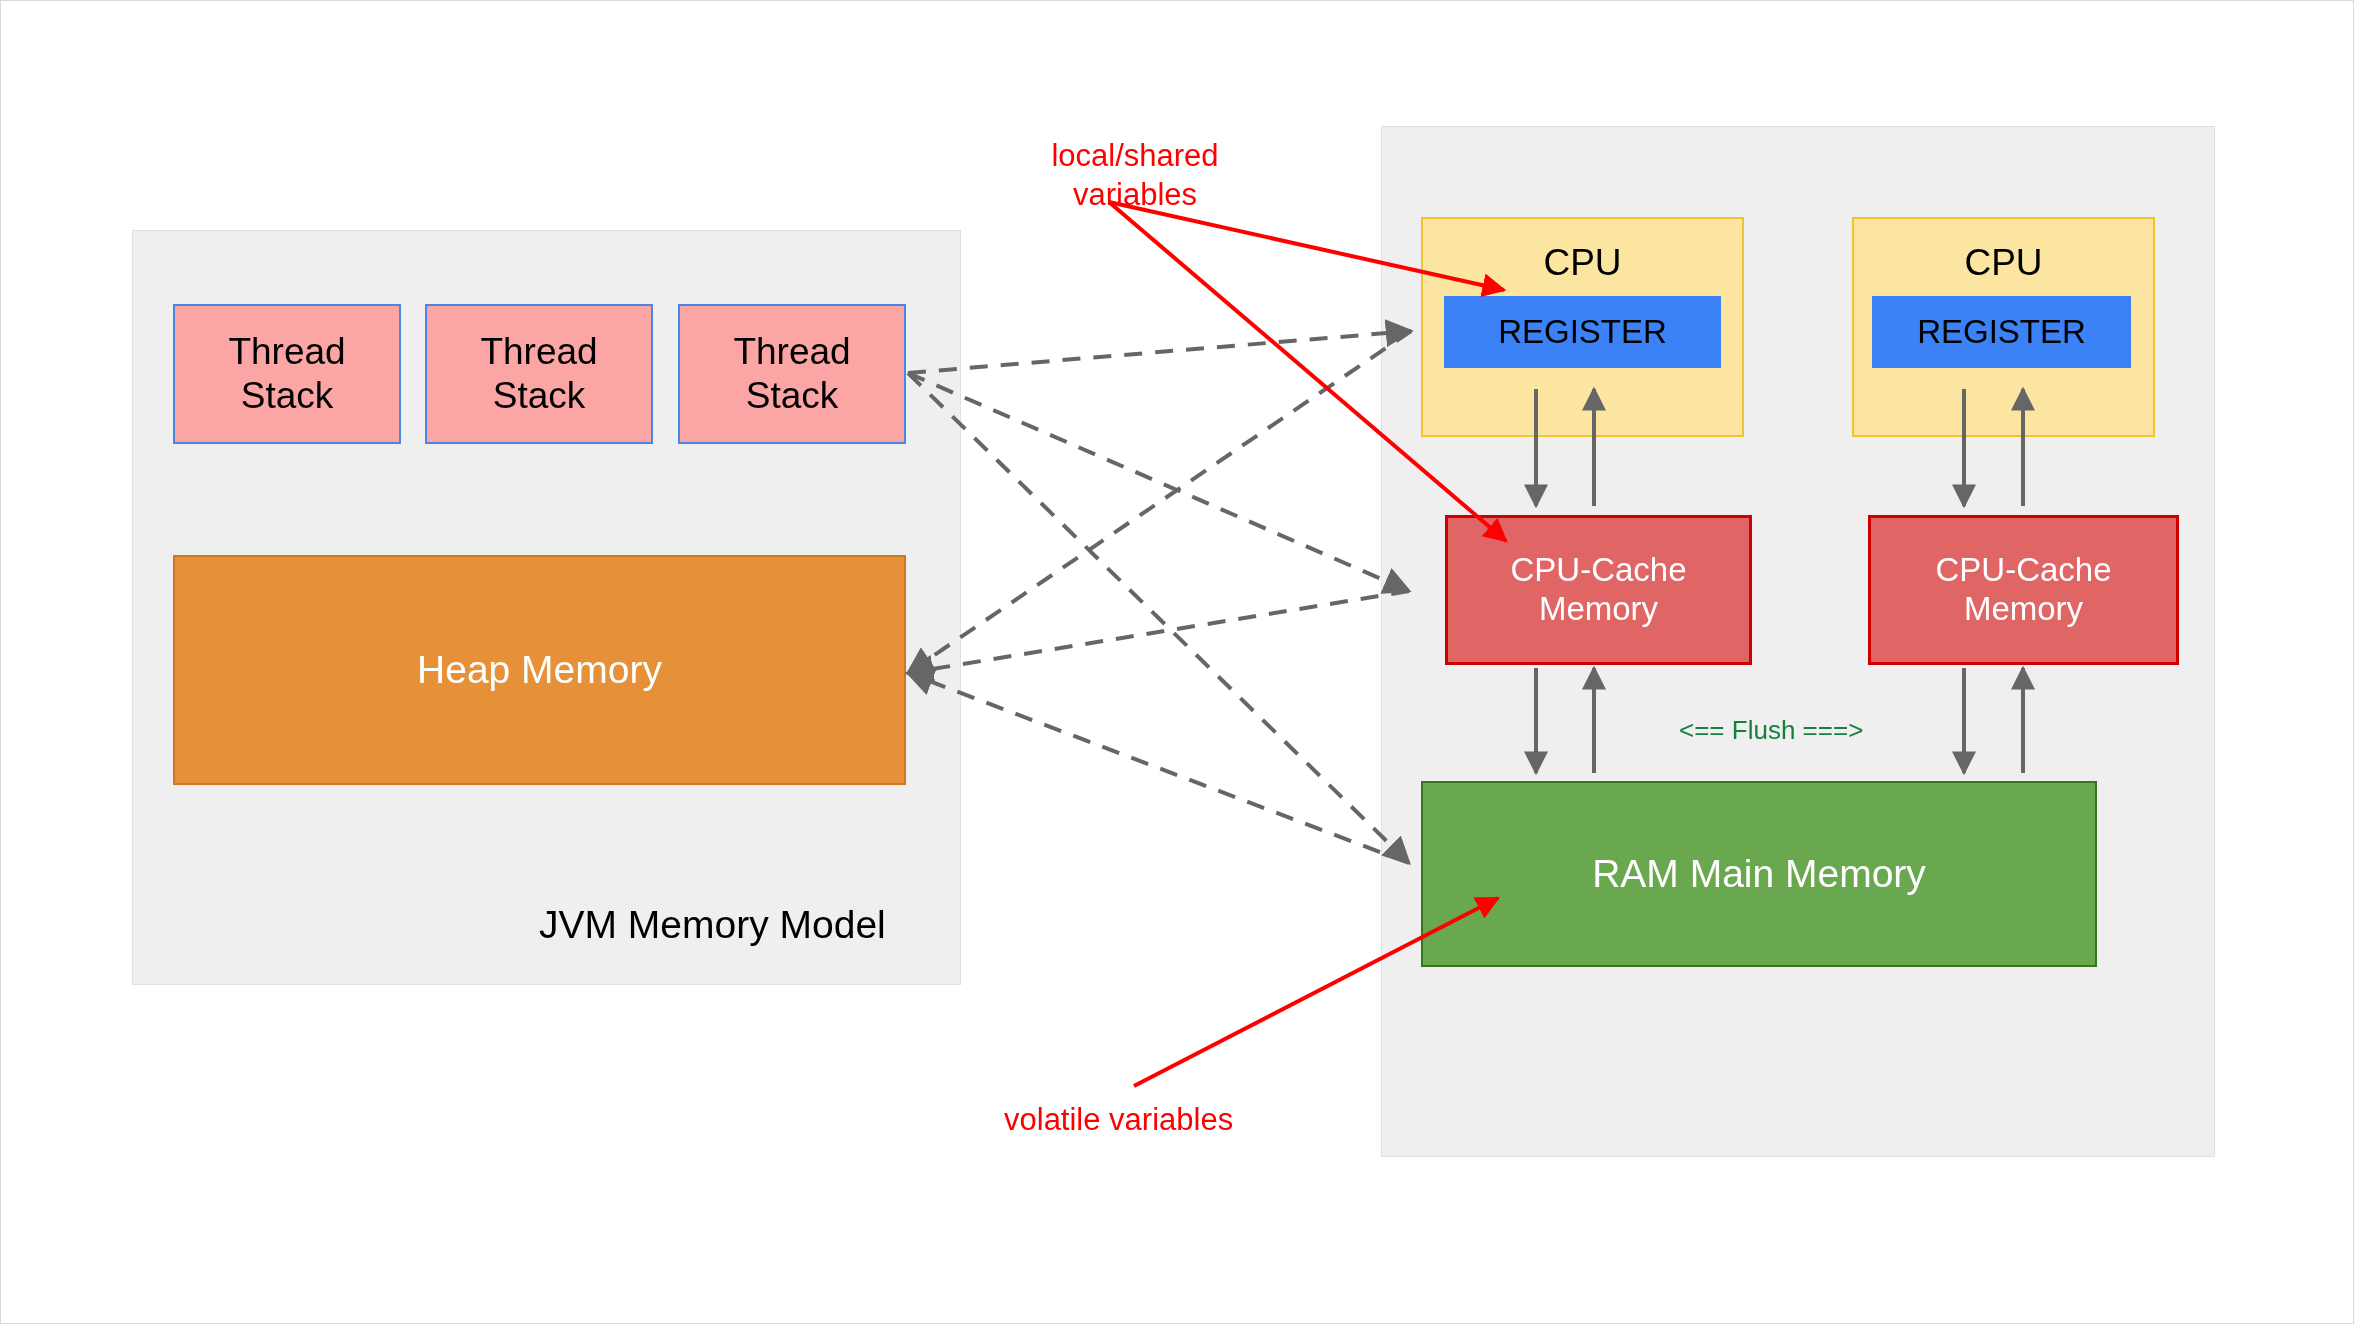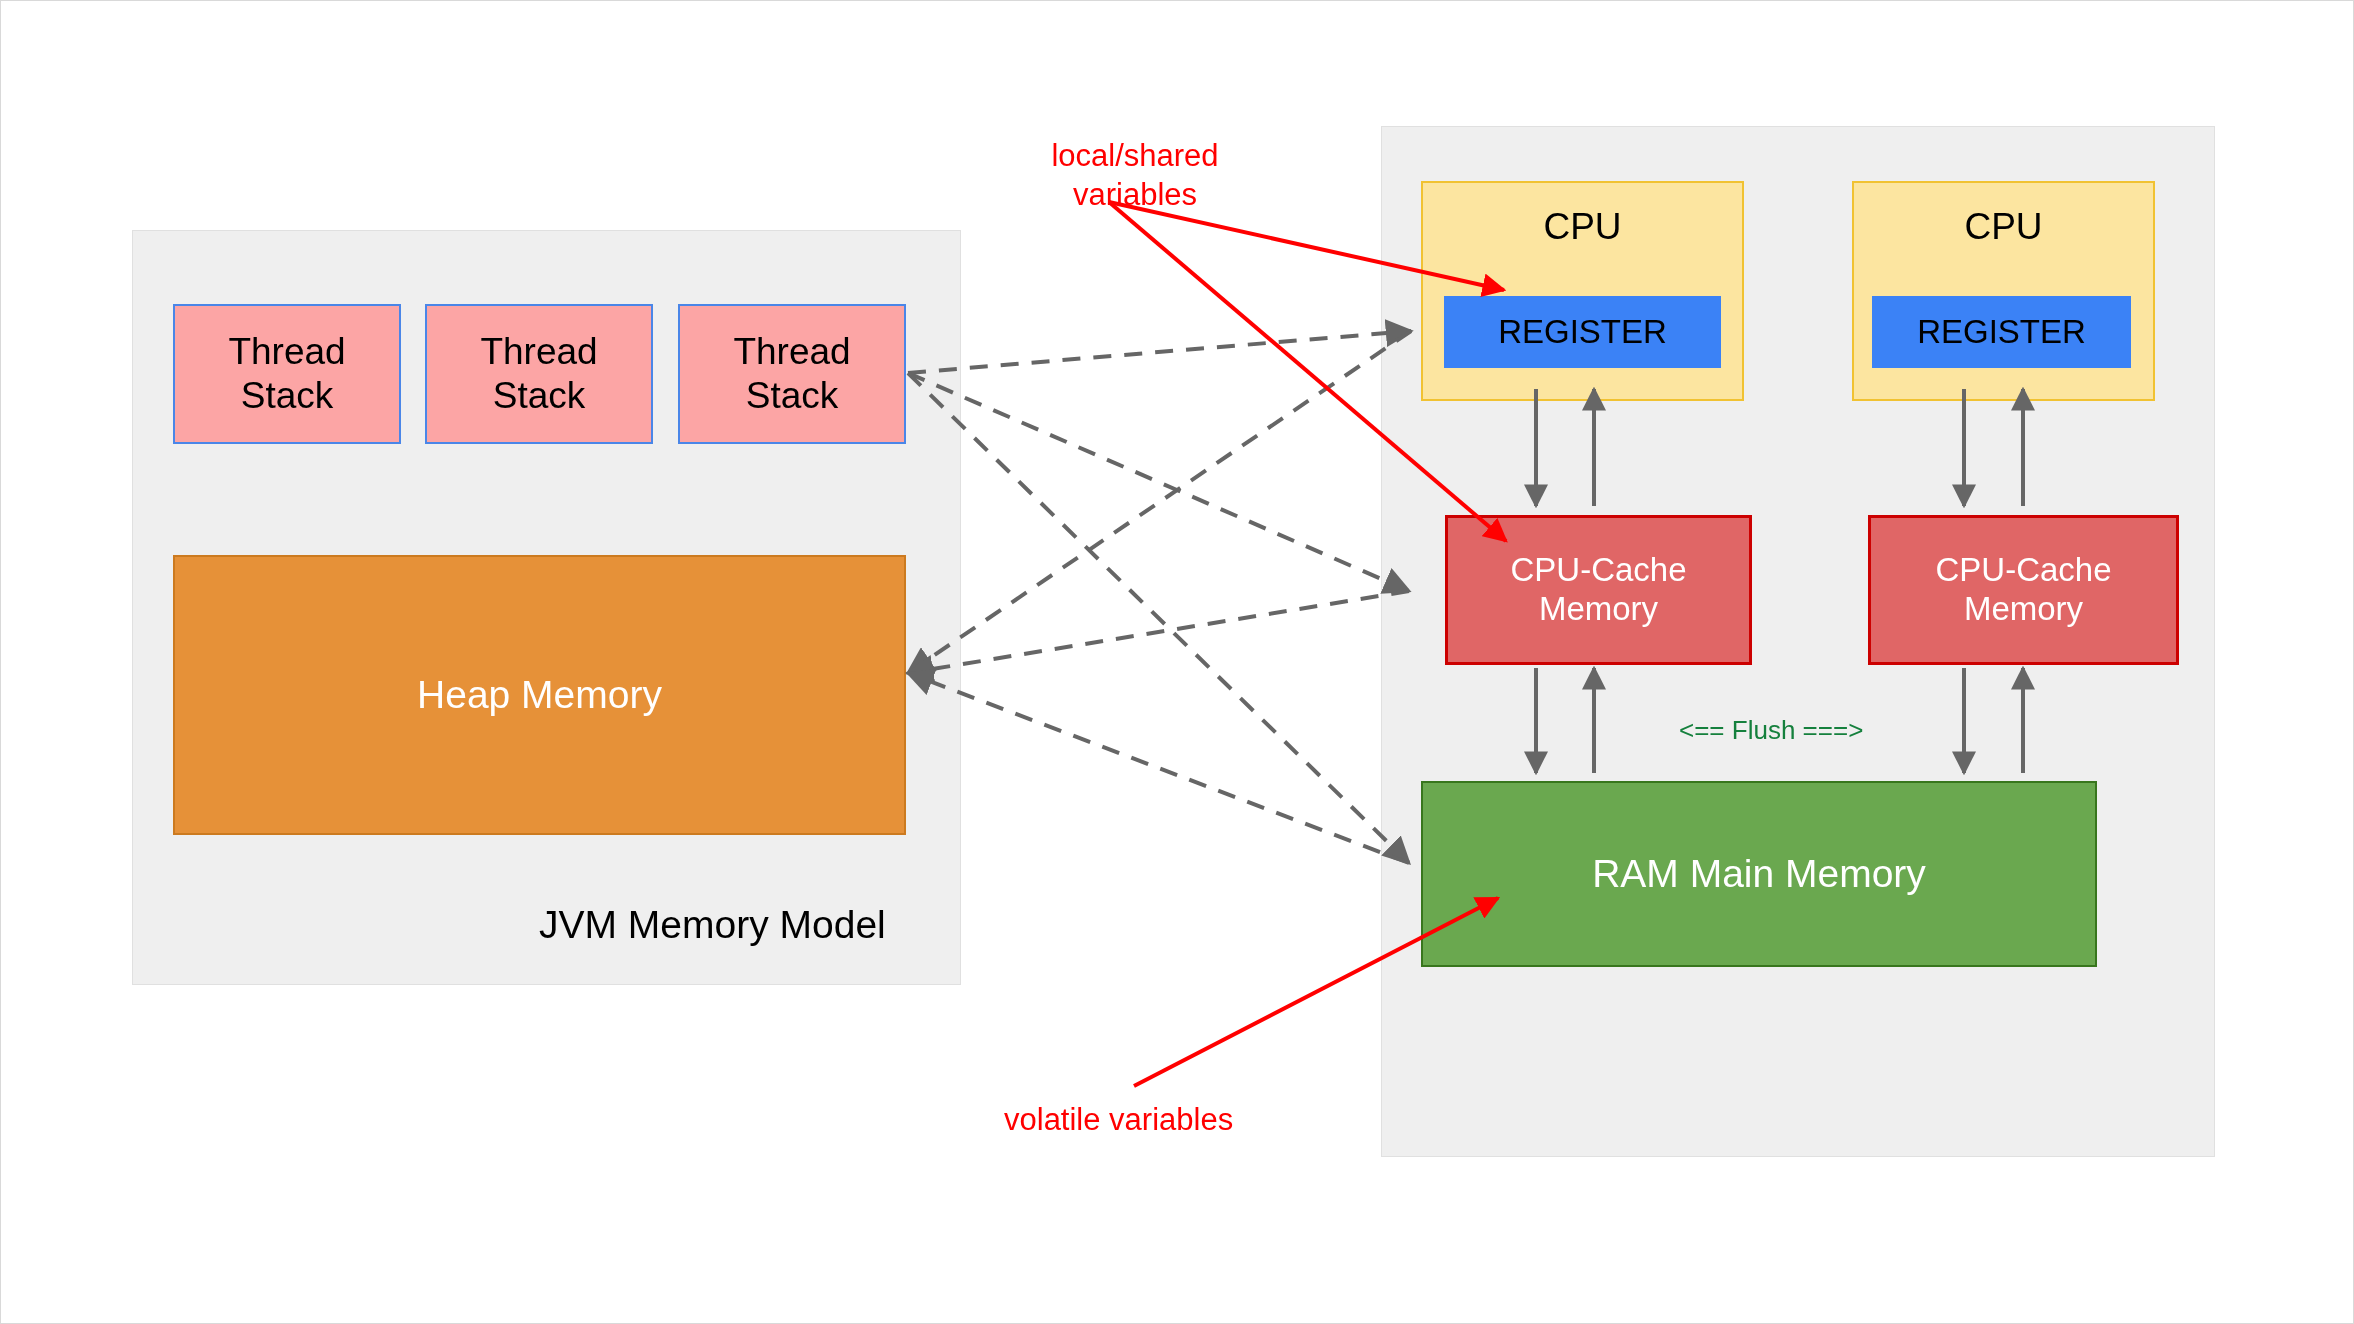--- a/index.html
+++ b/index.html
@@ -64,20 +64,21 @@
   }
 
   
   .cpu {
     background: #fce5a0;
     border: 2px solid #f1c232;
     color: #000000;
     font-size: 37px;
     align-items: flex-start;
     padding-top: 22px;
+    margin-top: 36px;
   }
   .register {
     position: absolute;
     box-sizing: border-box;
     background: #3b82f6;
     display: flex;
     align-items: center;
     justify-content: center;
     color: #000000;
     font-size: 33px;
@@ -119,21 +120,21 @@
 
   <div class="box group" style="left:131px; top:229px; width:829px; height:755px;"></div>
 
   <div class="box thread-stack" style="left: 172px; top: 303px; width: 228px; height: 140px; white-space: pre-line;">Thread
 Stack</div>
   <div class="box thread-stack" style="left: 424px; top: 303px; width: 228px; height: 140px; white-space: pre-line;">Thread
 Stack</div>
   <div class="box thread-stack" style="left: 677px; top: 303px; width: 228px; height: 140px; white-space: pre-line;">Thread
 Stack</div>
 
-  <div class="box heap" style="left:172px; top:554px; width:733px; height:280px;">Heap Memory</div>
+  <div class="box heap" style="left:172px; top:554px; width:733px; height:230px;">Heap Memory</div>
 
   <div class="group-label" style="left:522px; top:902px;margin-left:16px;">JVM Memory Model</div>
 
   <div class="box group" style="left:1380px; top:125px; width:834px; height:1031px;"></div>
 
   <div class="box cpu" style="left:1420px; top:180px; width:323px; height:220px;">CPU</div>
   <div class="register" style="left:1443px; top:295px; width:277px; height:72px;">REGISTER</div>
   <div class="box cache" style="left: 1420px; top: 514px; width: 307px; height: 150px; white-space: pre-line;">CPU-Cache
 Memory</div>
 

